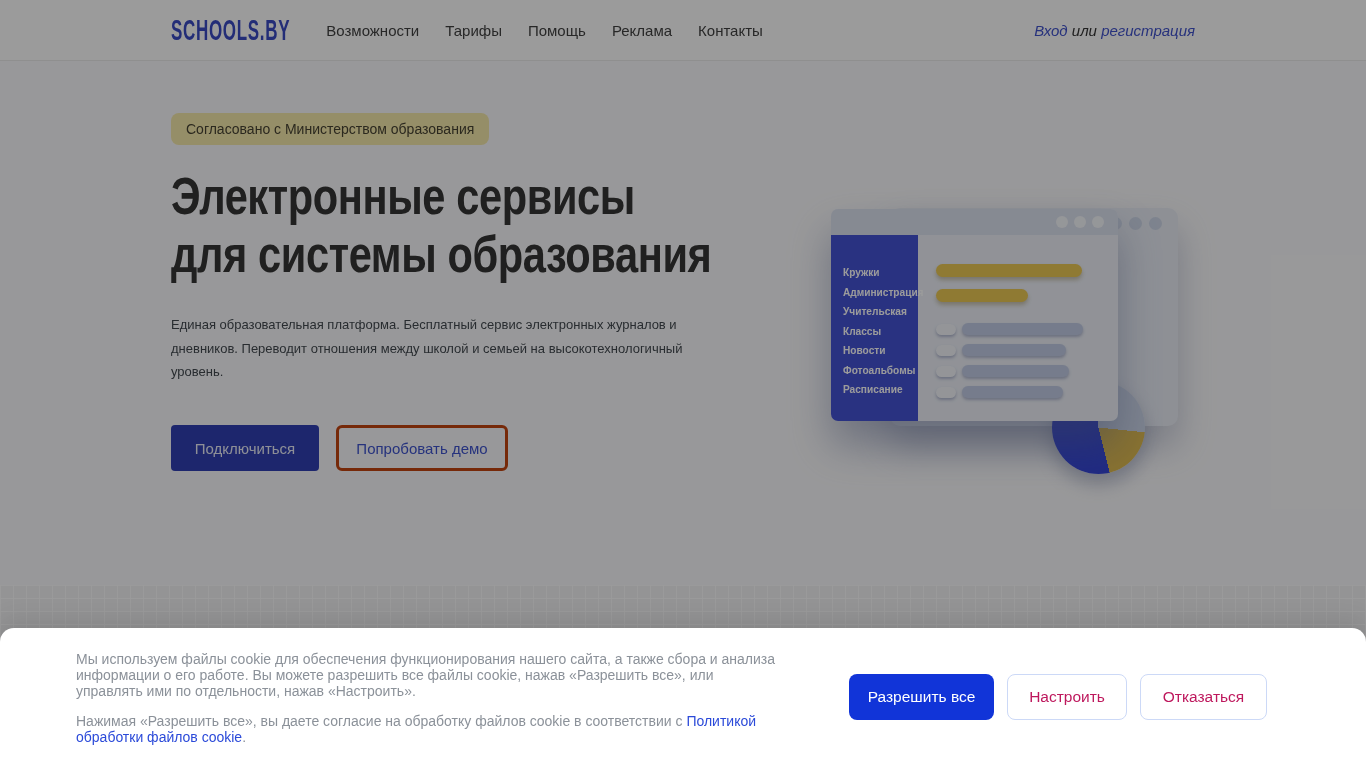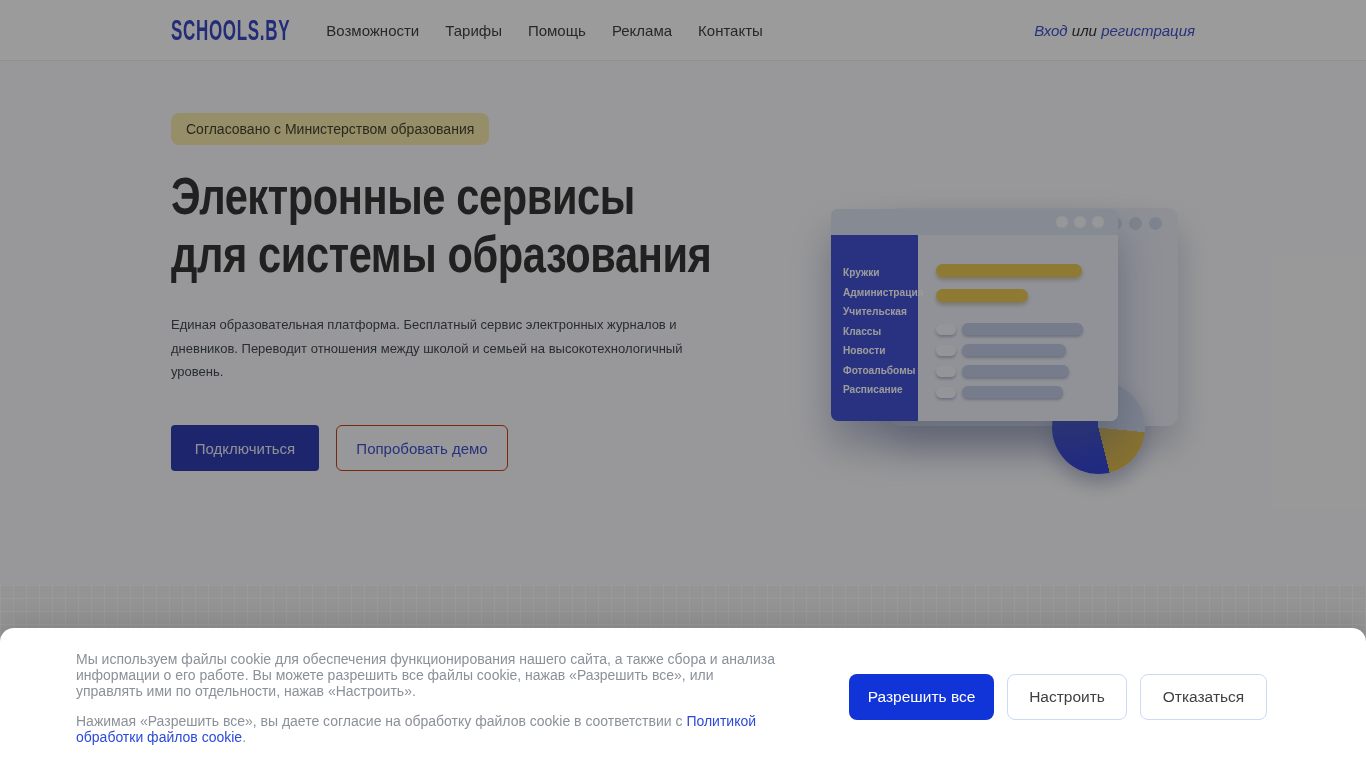--- a/index.html
+++ b/index.html
@@ -24,21 +24,21 @@
            font-size:14px; padding:8px 15px; border-radius:8px; }
   .hero-title { position:absolute; left:171px; top:106px; font-size:52px; line-height:58px;
                 font-weight:700; color:#323232; white-space:pre-line; letter-spacing:-0.5px;
                 transform:scaleX(0.80); transform-origin:left top; width:700px; }
   .hero-desc { position:absolute; left:171px; top:252px; width:562px; font-size:13px;
                line-height:23.5px; color:#40474e; }
   .hero-ctas { position:absolute; left:171px; top:364px; display:flex; gap:17px; }
   .btn-primary { width:148px; height:46px; background:#2e3db2; color:#e9ecf8; font-size:15px;
                  border:none; border-radius:4px; cursor:pointer; font-family:inherit; }
   .btn-ghost { width:172px; height:46px; background:transparent; color:#3c51ce; font-size:15px;
-               border:1px solid #c2410c; border-radius:6px; cursor:pointer; font-family:inherit; }
+               border:3px solid #c2410c; border-radius:6px; cursor:pointer; font-family:inherit; }
 
   
   .illu { position:absolute; top:0; left:0; right:0; bottom:0; pointer-events:none; }
   .win-back { position:absolute; left:890px; top:147px; width:288px; height:218px;
               background:#e9edf6; border-radius:10px;
               box-shadow:0 20px 35px rgba(100,112,150,0.35); }
   .win-back .dots { position:absolute; top:9px; right:16px; display:flex; gap:7px; }
   .dot-b { width:13px; height:13px; border-radius:50%; background:#cfd8ea; }
   .cols { position:absolute; left:24px; bottom:22px; display:flex; align-items:flex-end; gap:7px; }
   .col { width:11px; border-radius:6px; box-shadow:0 3px 4px rgba(120,130,170,0.45); }
@@ -83,21 +83,21 @@
   
   .cookie { position:absolute; left:0; right:0; top:628px; bottom:0; background:#ffffff;
             border-radius:14px 14px 0 0; z-index:50; padding:23px 99px 0 76px;
             display:flex; align-items:flex-start; box-shadow:0 -8px 24px rgba(0,0,0,0.10); }
   .cookie-text { width:706px; font-size:14px; line-height:16px; color:#8b9199; }
   .cookie-text p + p { margin-top:14px; }
   .cookie-text a { color:#2b4ad9; text-decoration:none; cursor:pointer; }
   .cookie-btns { margin-left:auto; display:flex; gap:13px; align-items:center; margin-top:23px; }
   .cbtn { height:46px; border-radius:8px; font-size:15.5px; cursor:pointer; font-family:inherit; }
   .cbtn.accept { width:145px; background:#1134d8; color:#ffffff; border:none;margin-left:8px; }
-  .cbtn.outline { background:#ffffff; color:#404040; border:1px solid #ccd9f7; }
+  .cbtn.outline { background:#ffffff; color:#be185d; border:1px solid #ccd9f7; }
   .cbtn.configure { width:120px; }
   .cbtn.decline { width:127px; }
 </style>
 </head>
 <body>
 
 <div class="page">
 
   <div class="header">
     <div class="logo">SCHOOLS.BY</div>

